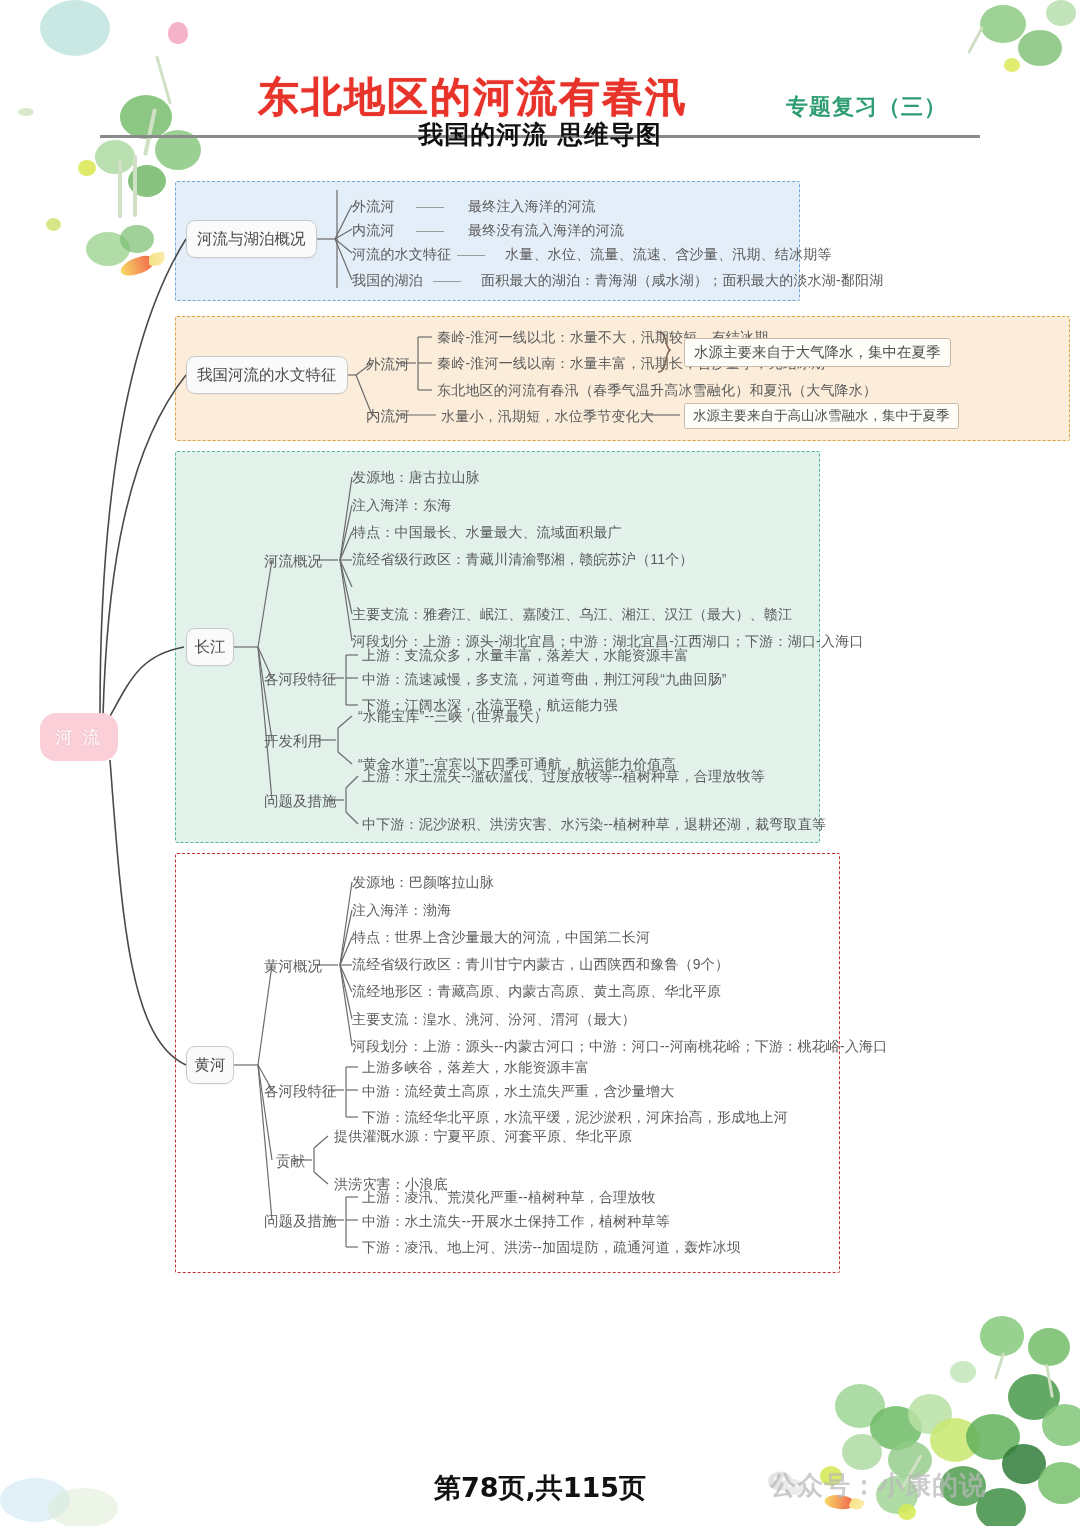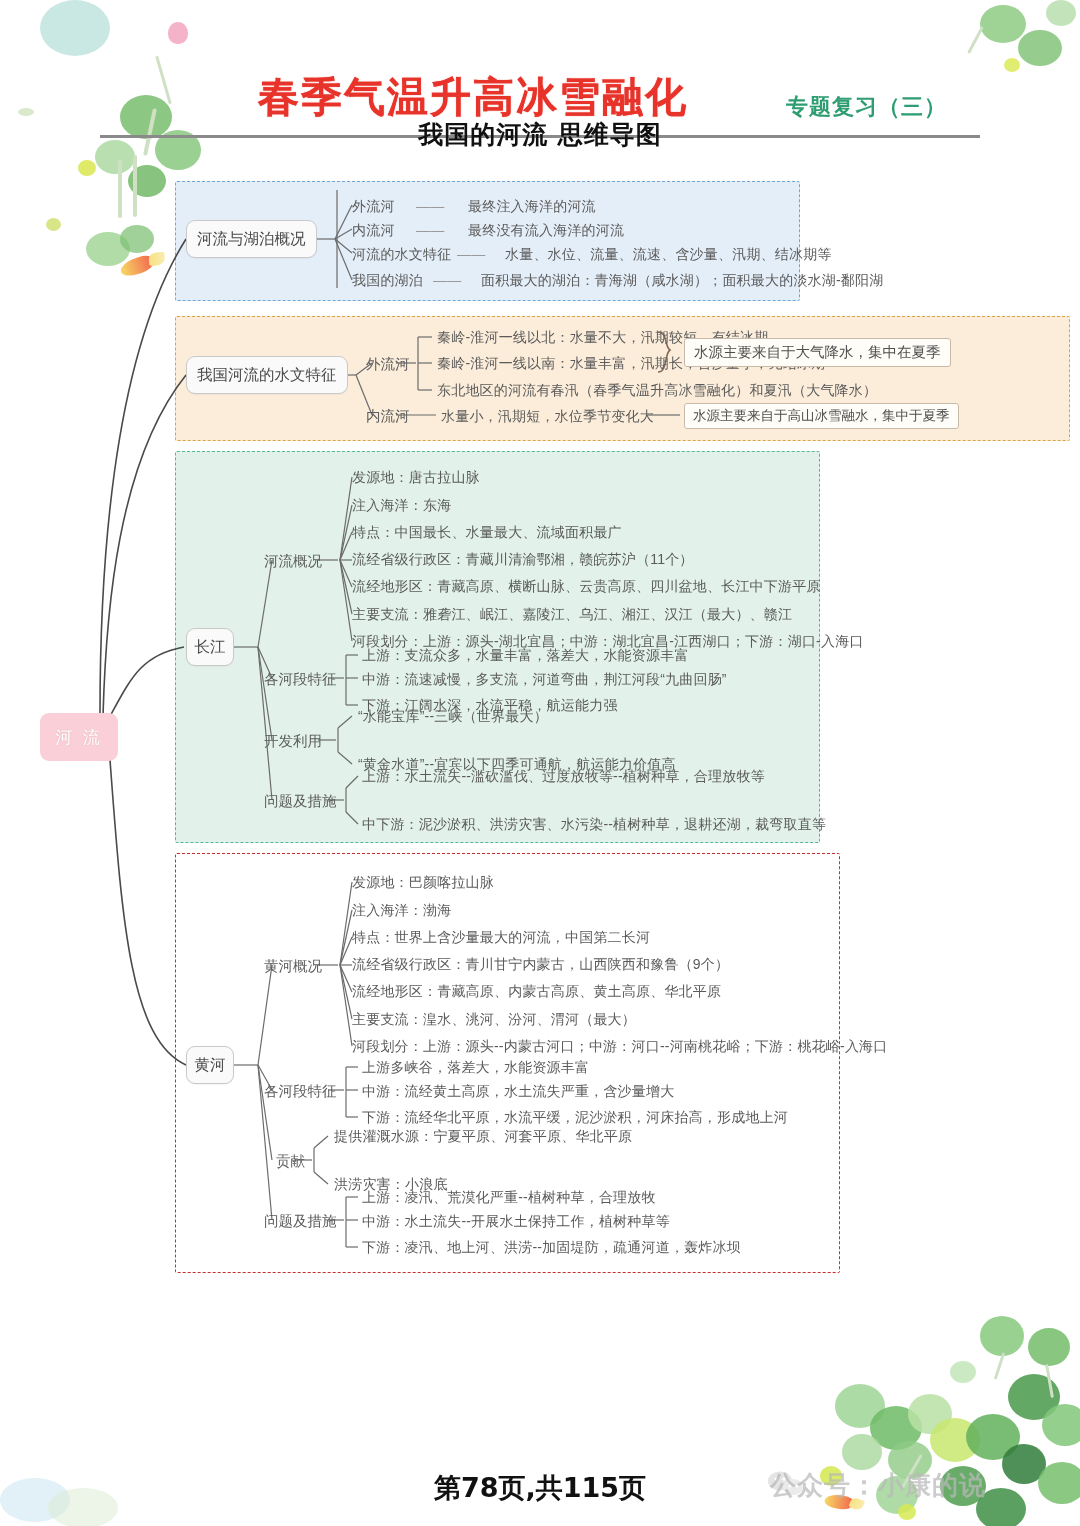--- a/index.html
+++ b/index.html
@@ -61,21 +61,21 @@
 
   
   .node-box {
     position:absolute; background:#fafafa; border:1.3px solid #c9c9c9;
     border-radius:9px; display:flex; align-items:center; justify-content:center;
     font-size:15.5px; color:#4a4a4a; white-space:nowrap; padding:0 10px;
     box-shadow:0 1px 1px rgba(0,0,0,.04);
   }
   #root-node {
     position:absolute; left:40px; top:553px; width:78px; height:48px;
-    background:#fbcfd8; border:none; border-radius:9px;
+    background:#fbcfd8; border:none; border-radius:16px;
     display:flex; align-items:center; justify-content:center;
     color:#ffffff; font-size:17px; letter-spacing:3px;
     text-shadow:0 0 2px rgba(0,0,0,.12);
   }
 
   .branch-label {
     position:absolute; font-size:14.5px; color:#5c5c5c; white-space:nowrap;
   }
   .leaf-text {
     position:absolute; font-size:14px; color:#5a5a5a; white-space:nowrap;
@@ -158,21 +158,21 @@
   <div class="leaf" style="left:40px;top:200px;width:22px;height:20px;background:#d2e84e;opacity:.85"></div>
   <div class="leaf" style="left:118px;top:238px;width:18px;height:16px;background:#d6ea52;opacity:.85"></div>
   <div class="leaf" style="left:170px;top:95px;width:26px;height:22px;background:#b5dfa8;opacity:.7"></div>
   <div class="stem" style="left:218px;top:86px;width:3px;height:28px;transform:rotate(18deg)"></div>
   <div class="stem" style="left:268px;top:98px;width:3px;height:34px;transform:rotate(-10deg)"></div>
   <div class="stem" style="left:130px;top:186px;width:3px;height:40px;transform:rotate(30deg)"></div>
   <div class="fish" style="left:42px;top:228px;transform:rotate(8deg) scale(.85)"></div>
 </div>
 
 <div id="header-zone">
-  <div id="main-title">春季气温升高冰雪融化</div>
+  <div id="main-title">东北地区的河流有春汛</div>
   <div id="subject-tag">专题复习（三）</div>
   <div id="header-rule"></div>
 </div>
 <div id="page-subtitle">我国的河流  思维导图</div>
 
 <div id="mindmap">
 
   <div class="group-box" id="group-overview"></div>
   <div class="group-box" id="group-hydro"></div>
   <div class="group-box" id="group-yangtze"></div>
@@ -318,21 +318,20 @@
   <div class="leaf-text" style="left:441px;top:248px;font-family:Liberation Serif, serif;">水量小，汛期短，水位季节变化大</div>
   <div class="callout" style="left:684px;top:243px;font-size:13.5px;padding:3px 8px;">水源主要来自于高山冰雪融水，集中于夏季</div>
 
   <div class="node-box" style="left:186px;top:468px;height:38px;width:48px;">长江</div>
 
   <div class="branch-label" style="left:264px;top:392px;">河流概况</div>
   <div class="leaf-text" style="left:352px;top:309px;">发源地：唐古拉山脉</div>
   <div class="leaf-text" style="left:352px;top:337px;">注入海洋：东海</div>
   <div class="leaf-text" style="left:352px;top:364px;">特点：中国最长、水量最大、流域面积最广</div>
   <div class="leaf-text" style="left:352px;top:391px;">流经省级行政区：青藏川清渝鄂湘，赣皖苏沪（11个）</div>
-  <div class="leaf-text" style="left:352px;top:418px;">流经地形区：青藏高原、横断山脉、云贵高原、四川盆地、长江中下游平原</div>
   <div class="leaf-text" style="left:352px;top:446px;">主要支流：雅砻江、岷江、嘉陵江、乌江、湘江、汉江（最大）、赣江</div>
   <div class="leaf-text" style="left:352px;top:473px;">河段划分：上游：源头-湖北宜昌；中游：湖北宜昌-江西湖口；下游：湖口-入海口</div>
 
   <div class="branch-label" style="left:264px;top:510px;">各河段特征</div>
   <div class="leaf-text" style="left:362px;top:487px;">上游：支流众多，水量丰富，落差大，水能资源丰富</div>
   <div class="leaf-text" style="left:362px;top:511px;">中游：流速减慢，多支流，河道弯曲，荆江河段“九曲回肠”</div>
   <div class="leaf-text" style="left:362px;top:537px;">下游：江阔水深，水流平稳，航运能力强</div>
 
   <div class="branch-label" style="left:264px;top:572px;">开发利用</div>
   <div class="leaf-text" style="left:358px;top:548px;">“水能宝库”--三峡（世界最大）</div>

